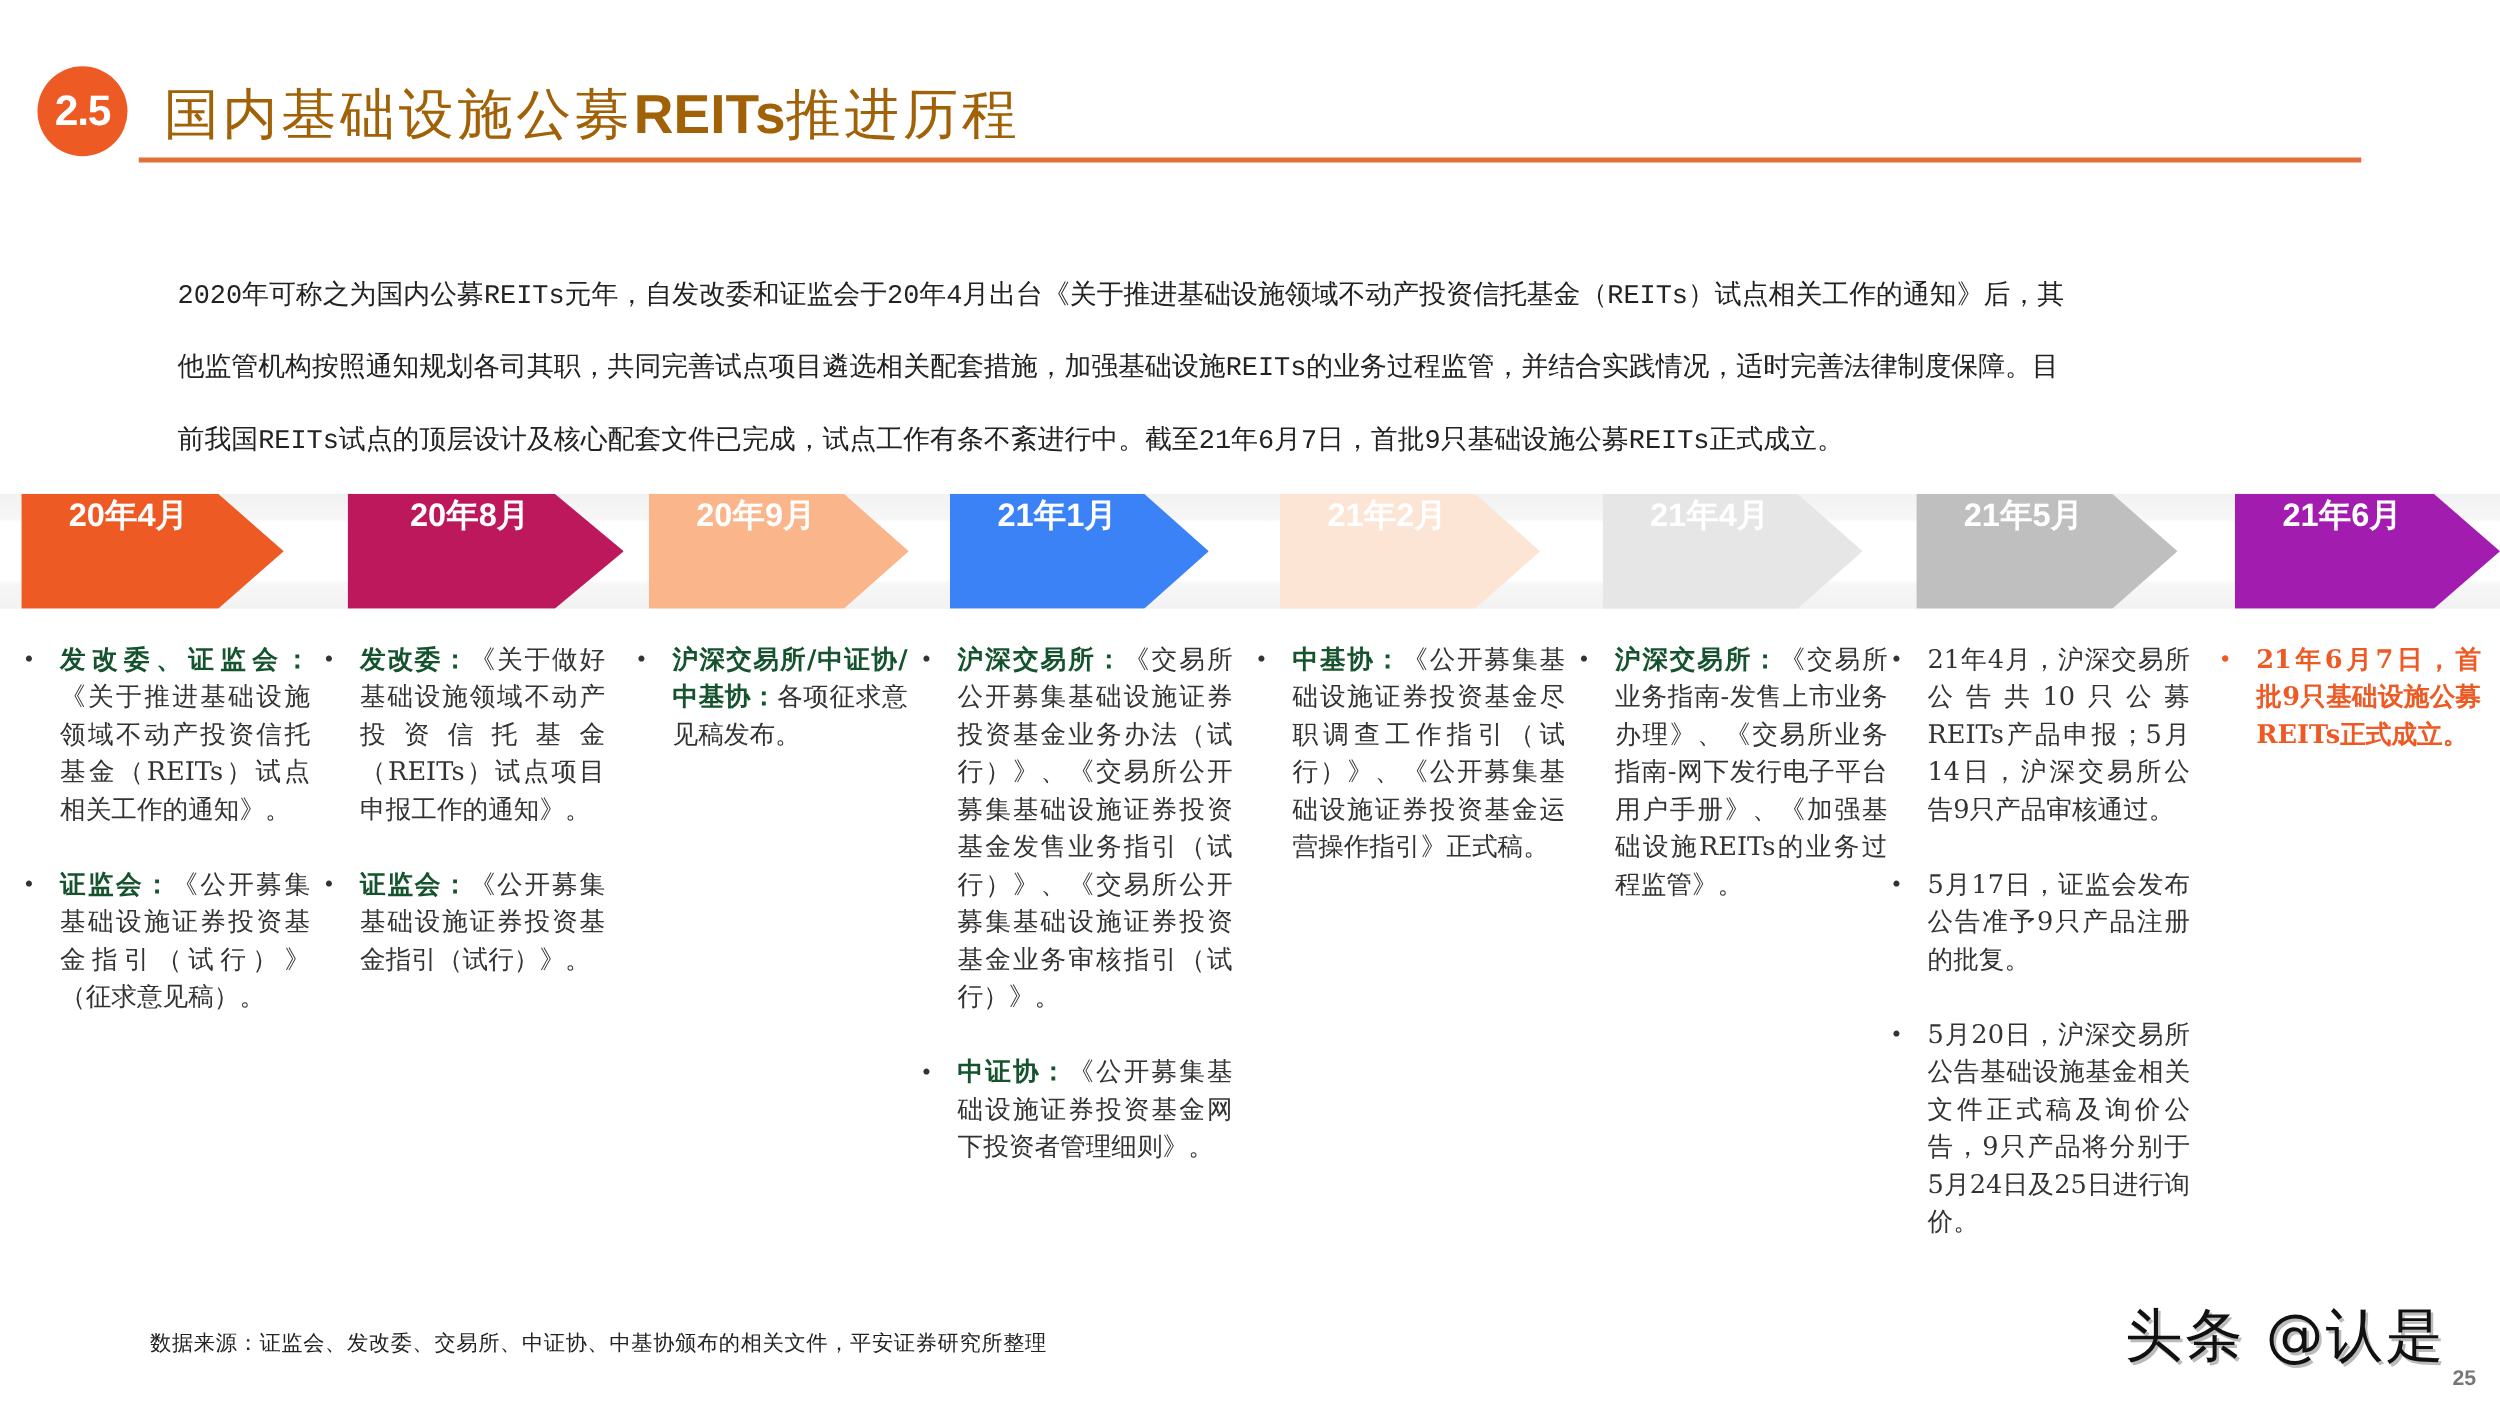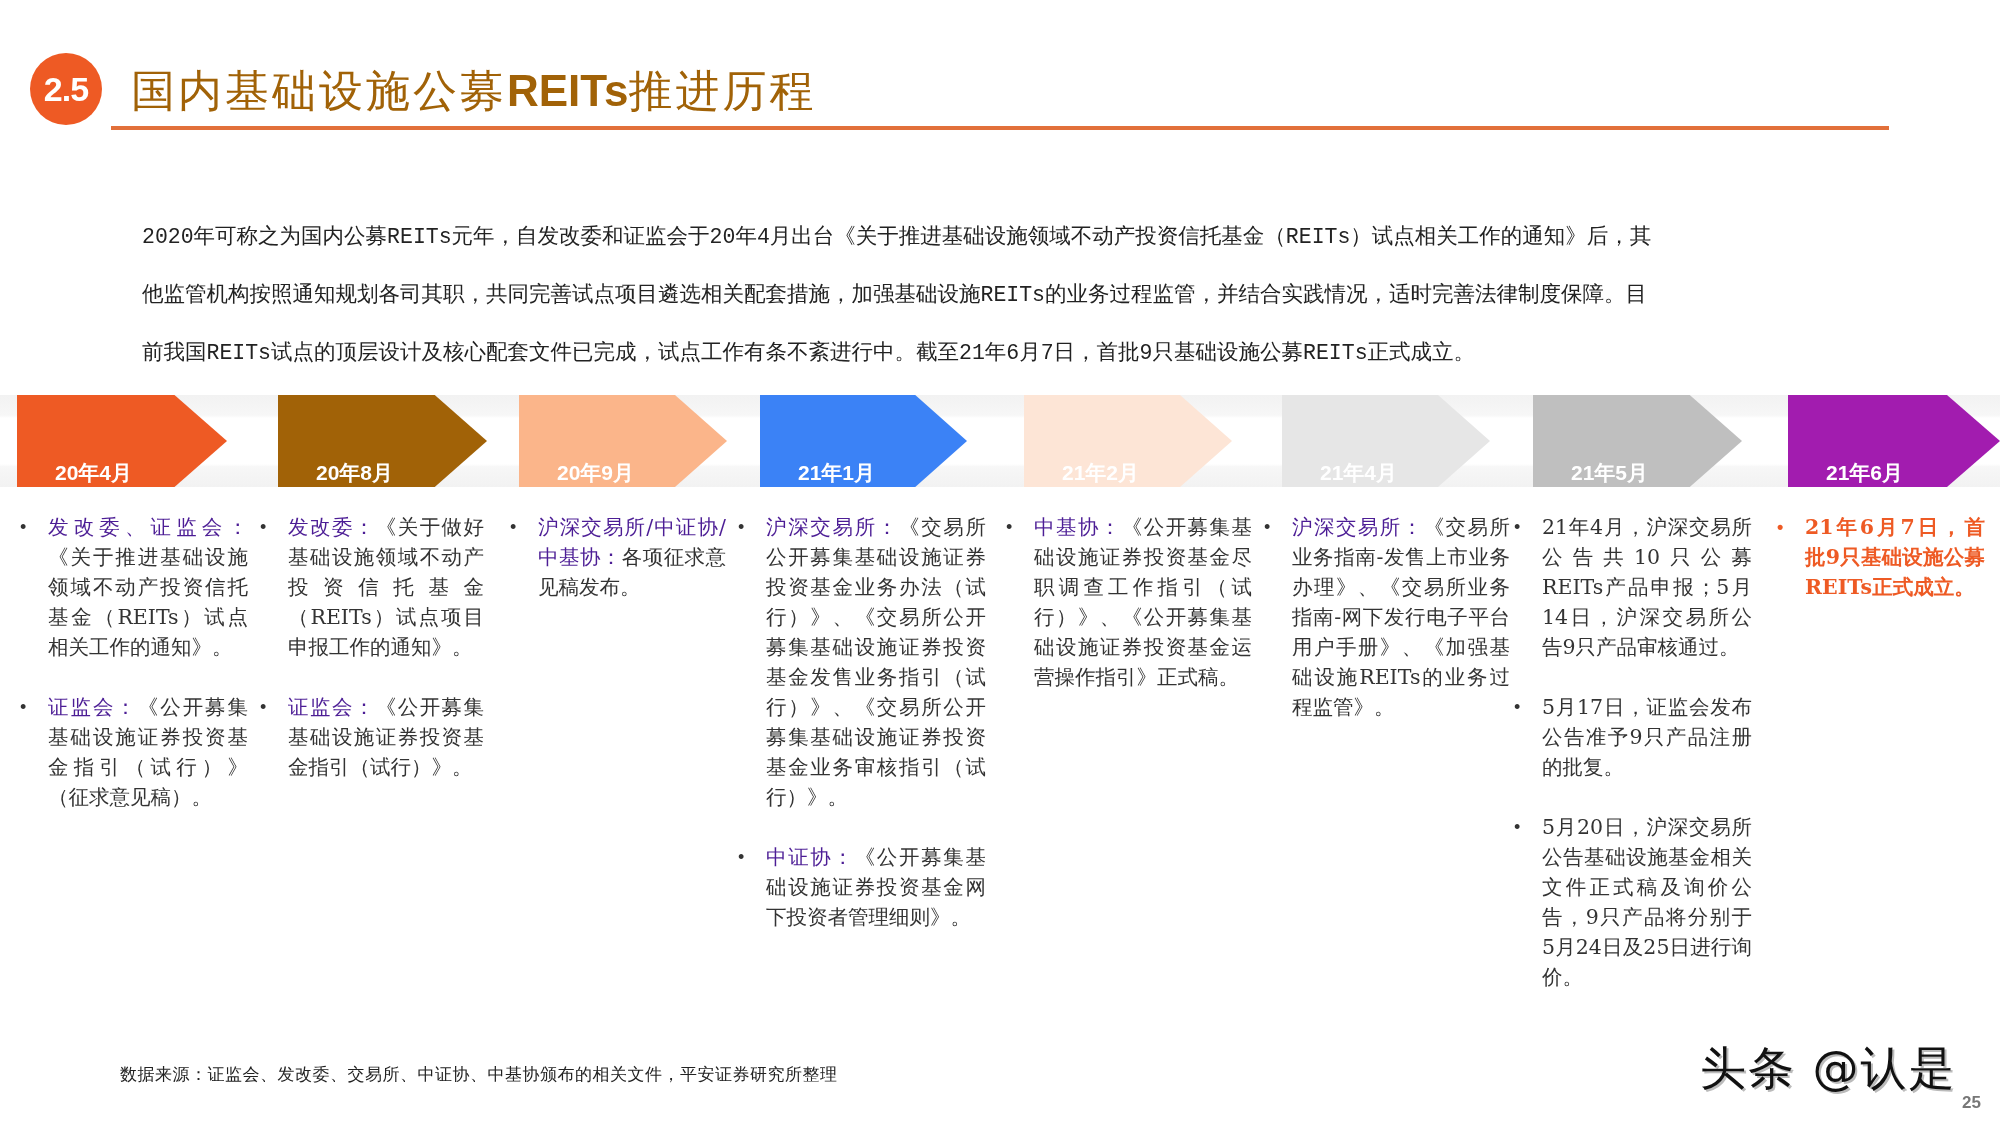--- a/index.html
+++ b/index.html
@@ -13,29 +13,29 @@
            font-family: "DejaVu Serif", serif; white-space: nowrap; }
   .title b { font-family: "Liberation Sans", sans-serif; font-weight: bold; letter-spacing: 0; }
   .title-rule { position: absolute; left: 111px; top: 126px; width: 1778px; height: 4px; background: #e2703a; }
 
   .intro { position: absolute; left: 126px; top: 200px; width: 1750px; font-size: 21.5px; line-height: 42px;
            color: #222; font-family: "DejaVu Serif", serif; }
   .intro p { margin: 16px; white-space: nowrap; font-family: Liberation Mono, monospace; }
 
   .band { position: absolute; left: 0; top: 395px; width: 2000px; height: 92px;
           background: linear-gradient(#f2f2f2 0, #f7f7f7 22%, #ffffff 25%, #ffffff 75%, #f7f7f7 78%, #f2f2f2 100%); }
-  .arrow { position: absolute; top: 395px; height: 92px; display: flex; align-items: flex-end;
+  .arrow { position: absolute; top: 395px; height: 92px; display: flex; align-items: flex-start;
            clip-path: polygon(0 0, 75% 0, 100% 50%, 75% 100%, 0 100%);
-           font-family: "Liberation Sans", sans-serif; font-weight: bold; font-size: 21px; color: #fff; }
+           font-family: "Liberation Sans", sans-serif; font-weight: bold; font-size: 26px; color: #fff; }
   .arrow span { display: block; }
 
   .col { position: absolute; top: 512px; font-size: 20.5px; line-height: 30px; color: #333; }
   .item { position: relative; padding-left: 30px; margin-bottom: 30px; text-align: justify; }
   .bullet { position: absolute; left: 2px; top: 0; font-family: "Liberation Sans", sans-serif; font-size: 18px; }
-  .item b { color: #4c1d95; font-weight: normal; }
+  .item b { color: #14532d; font-weight: bold; }
   .item.accent { color: #ee5a24; font-weight: bold; }
 
   .footer { position: absolute; left: 120px; top: 1063px; font-size: 17px; color: #222; letter-spacing: 0.5px; }
   .watermark { position: absolute; left: 1700px; top: 1038px; font-family: "DejaVu Sans", sans-serif;
                font-size: 46px; color: #111; letter-spacing: 2px; text-shadow: 2px 2px 0 #bbb; }
   .page-num { position: absolute; left: 1962px; top: 1093px; font-family: "Liberation Sans", sans-serif;
               font-weight: bold; font-size: 17px; color: #777; }
 </style>
 </head>
 <body>
@@ -50,21 +50,21 @@
   <p>2020年可称之为国内公募REITs元年，自发改委和证监会于20年4月出台《关于推进基础设施领域不动产投资信托基金（REITs）试点相关工作的通知》后，其</p>
   <p>他监管机构按照通知规划各司其职，共同完善试点项目遴选相关配套措施，加强基础设施REITs的业务过程监管，并结合实践情况，适时完善法律制度保障。目</p>
   <p>前我国REITs试点的顶层设计及核心配套文件已完成，试点工作有条不紊进行中。截至21年6月7日，首批9只基础设施公募REITs正式成立。</p>
 </div>
 
 <div class="band"></div>
 
 <div class="arrow" style="left:17px;width:210px;background:#ee5a24;">
     <span style="margin-left:38px">20年4月</span>
   </div>
-<div class="arrow" style="left:278px;width:209px;background:#a16207;">
+<div class="arrow" style="left:278px;width:209px;background:#be185d;padding-left:12px;">
     <span style="margin-left:38px">20年8月</span>
   </div>
 <div class="arrow" style="left:519px;width:208px;background:#fbb58a;">
     <span style="margin-left:38px">20年9月</span>
   </div>
 <div class="arrow" style="left:760px;width:207px;background:#3b82f6;">
     <span style="margin-left:38px">21年1月</span>
   </div>
 <div class="arrow" style="left:1024px;width:208px;background:#fde5d6;">
     <span style="margin-left:38px">21年2月</span>

